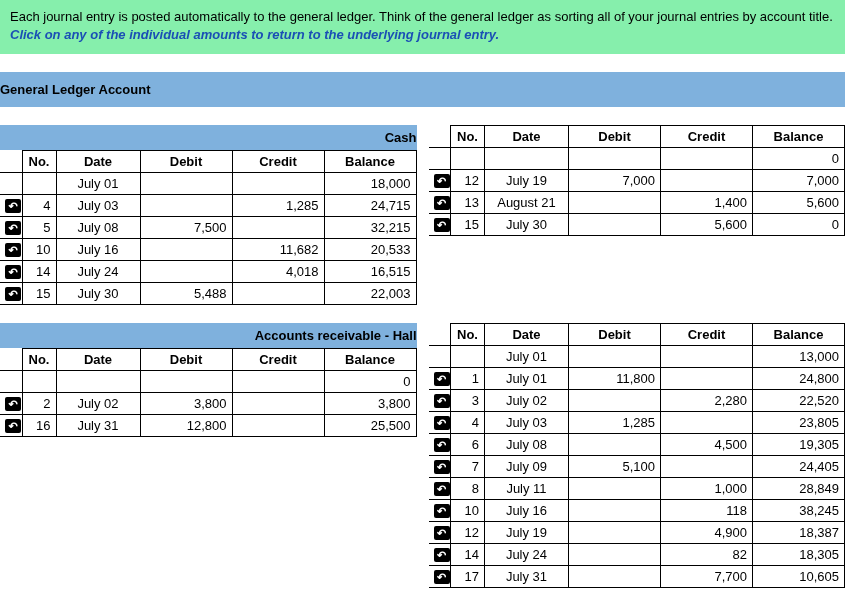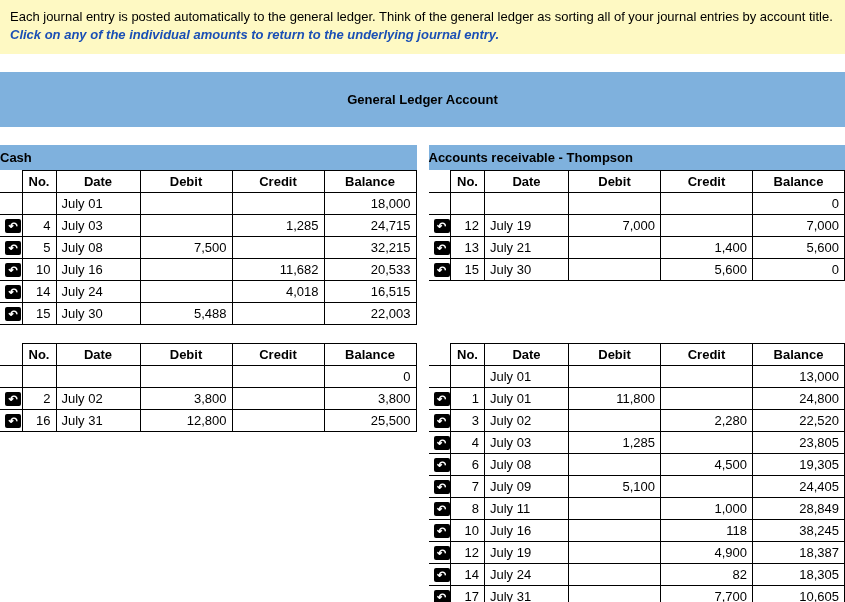--- a/index.html
+++ b/index.html
@@ -6,51 +6,50 @@
   body {
     margin: 0;
     padding: 0;
     font-family: Arial, Helvetica, sans-serif;
     font-size: 13px;
     color: #000;
     background: #fff;
     width: 845px;
   }
   .intro {
-    background: #fef9c3;
+    background: #86efac;
     padding: 8px 10px 10px 10px;
     line-height: 1.4;
   }
   .intro .hint {
     color: #1a4fb5;
     font-weight: bold;
     font-style: italic;
   }
   .page-title-bar {
     background: #7fb1dd;
-    text-align: center;
-    font-weight: bold;
-    padding: 20px 0;
+    font-weight: bold;
+    padding: 10px 0;
     margin-top: 18px;
   }
   .ledgers {
     display: flex;
     flex-wrap: wrap;
     gap: 0;
   }
   .ledger-block {
     width: 50%;
     padding: 0 4px;
     margin-top: 18px;
   }
   .ledger-block.left { padding-left: 0; padding-right: 6px; }
   .ledger-block.right { padding-left: 6px; padding-right: 0; }
   .ledger-title {
     background: #7fb1dd;
-    text-align: left;
+    text-align: right;
     font-weight: bold;
     padding: 5px 0;
   }
   table.ledger {
     width: 100%;
     border-collapse: collapse;
     table-layout: fixed;
   }
   table.ledger th, table.ledger td {
     border: 1px solid #000;
@@ -80,21 +79,21 @@
     height: 14px;
     background: #000;
     color: #fff;
     font-weight: bold;
     font-size: 11px;
     line-height: 14px;
     border-radius: 2px;
     font-family: Arial, sans-serif;
   }
   td.no   { text-align: right; }
-  td.date { text-align: left; padding-left: 10px; }
+  td.date { text-align: center; padding-left: 10px; }
   td.num  { text-align: right; cursor: pointer; }
   td.num.nolink { cursor: default; }
 </style>
 </head>
 <body>
 
 <div class="intro">
   <span>Each journal entry is posted automatically to the general ledger. Think of the general ledger as sorting all of your journal entries by account title. </span>
   <span class="hint">Click on any of the individual amounts to return to the underlying journal entry.</span>
 </div>
@@ -169,21 +168,20 @@
             <td class="no">15</td>
             <td class="date">July 30</td>
             <td class="num">5,488</td>
             <td class="num nolink"></td>
             <td class="num">22,003</td>
           </tr>
         </tbody>
       </table>
     </div>
     <div class="ledger-block right">
-      <div class="ledger-title">Accounts receivable - Thompson</div>
       <table class="ledger">
         <colgroup>
           <col class="c-ico">
           <col class="c-no">
           <col class="c-date">
           <col class="c-num">
           <col class="c-num">
           <col class="c-num">
         </colgroup>
         <thead>
@@ -209,37 +207,38 @@
             <td class="icon-cell" style="border-left: none;"><span class="link-icon">↶</span></td>
             <td class="no">12</td>
             <td class="date">July 19</td>
             <td class="num">7,000</td>
             <td class="num nolink"></td>
             <td class="num">7,000</td>
           </tr>
           <tr>
             <td class="icon-cell" style="border-left: none;"><span class="link-icon">↶</span></td>
             <td class="no">13</td>
-            <td class="date">July 21</td>
+            <td class="date">August 21</td>
             <td class="num nolink"></td>
             <td class="num">1,400</td>
             <td class="num">5,600</td>
           </tr>
           <tr>
             <td class="icon-cell" style="border-left: none;"><span class="link-icon">↶</span></td>
             <td class="no">15</td>
             <td class="date">July 30</td>
             <td class="num nolink"></td>
             <td class="num">5,600</td>
             <td class="num">0</td>
           </tr>
         </tbody>
       </table>
     </div>
     <div class="ledger-block left">
+      <div class="ledger-title">Accounts receivable - Hall</div>
       <table class="ledger">
         <colgroup>
           <col class="c-ico">
           <col class="c-no">
           <col class="c-date">
           <col class="c-num">
           <col class="c-num">
           <col class="c-num">
         </colgroup>
         <thead>

